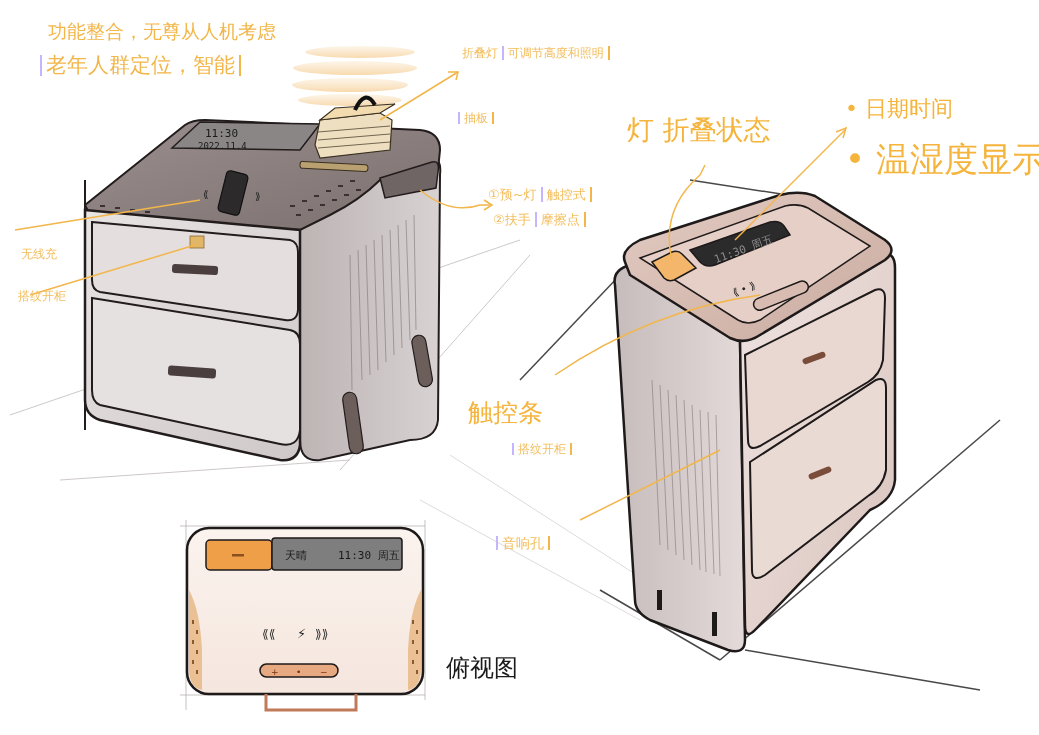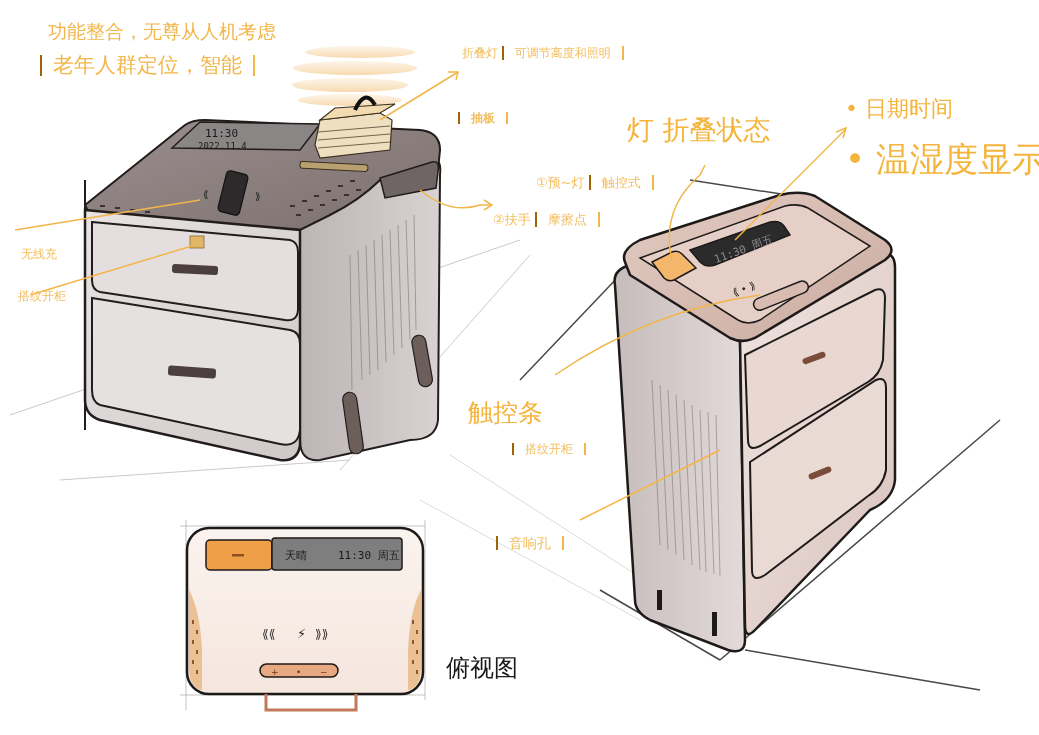--- a/index.html
+++ b/index.html
@@ -3,21 +3,21 @@
 <meta charset="utf-8">
 <style>
   html, body { margin: 0; padding: 0; background: #ffffff; }
   body { width: 1039px; height: 735px; position: relative; overflow: hidden; font-family: "DejaVu Sans", sans-serif; }
   .canvas { position: absolute; left: 0; top: 0; width: 1039px; height: 735px; }
   .note { position: absolute; color: #f2b64a; font-family: "DejaVu Sans", sans-serif; white-space: nowrap; line-height: 1; }
   .note.small { font-size: 12px; color: #f3bd5c; }
   .note.mid { font-size: 17px; }
   .note.large { font-size: 30px; color: #f5b43c; }
   .note.black { color: #1a1a1a; font-size: 24px; }
-  .bracket { border-left: 2px solid #a16207; border-right: 2px solid #f2b64a; padding: 0 11px; }
+  .bracket { border-left: 2px solid #c4b5fd; border-right: 2px solid #f2b64a; padding: 0 4px; }
   .svgtext { font-family: "DejaVu Sans Mono", monospace; }
 </style>
 </head>
 <body>
 
 <svg class="canvas" viewBox="0 0 1039 735" xmlns="http://www.w3.org/2000/svg">
   <defs>
     <linearGradient id="leftFront" x1="0" y1="0" x2="1" y2="1">
       <stop offset="0" stop-color="#e8e4e4"></stop>
       <stop offset="1" stop-color="#cfc8c8"></stop>
@@ -250,23 +250,23 @@
   </g>
 </svg>
 
 <div class="note mid" style="left:48px;top:22px;font-size:19px;">功能整合，无尊从人机考虑</div>
 <div class="note mid bracket" style="left:40px;top:55px;font-size:21px;">老年人群定位，智能</div>
 
 <div class="note small" style="left:462px;top:47px;">
   <span>折叠灯</span>
   <span class="bracket">可调节高度和照明</span>
 </div>
-<div class="note small bracket" style="left:458px;top:112px;font-weight:bold;">抽板</div>
-
-<div class="note small" style="left:488px;top:176px;font-size:13px;margin-left:48px;">
+<div class="note small bracket" style="left:458px;top:112px;">抽板</div>
+
+<div class="note small" style="left:488px;top:188px;font-size:13px;">
   <span>①预~灯</span>
   <span class="bracket">触控式</span>
 </div>
 <div class="note small" style="left:493px;top:213px;font-size:13px;">
   <span>②扶手</span>
   <span class="bracket">摩擦点</span>
 </div>
 
 <div class="note small" style="left:21px;top:248px;">无线充</div>
 <div class="note small" style="left:18px;top:290px;">搭纹开柜</div>

